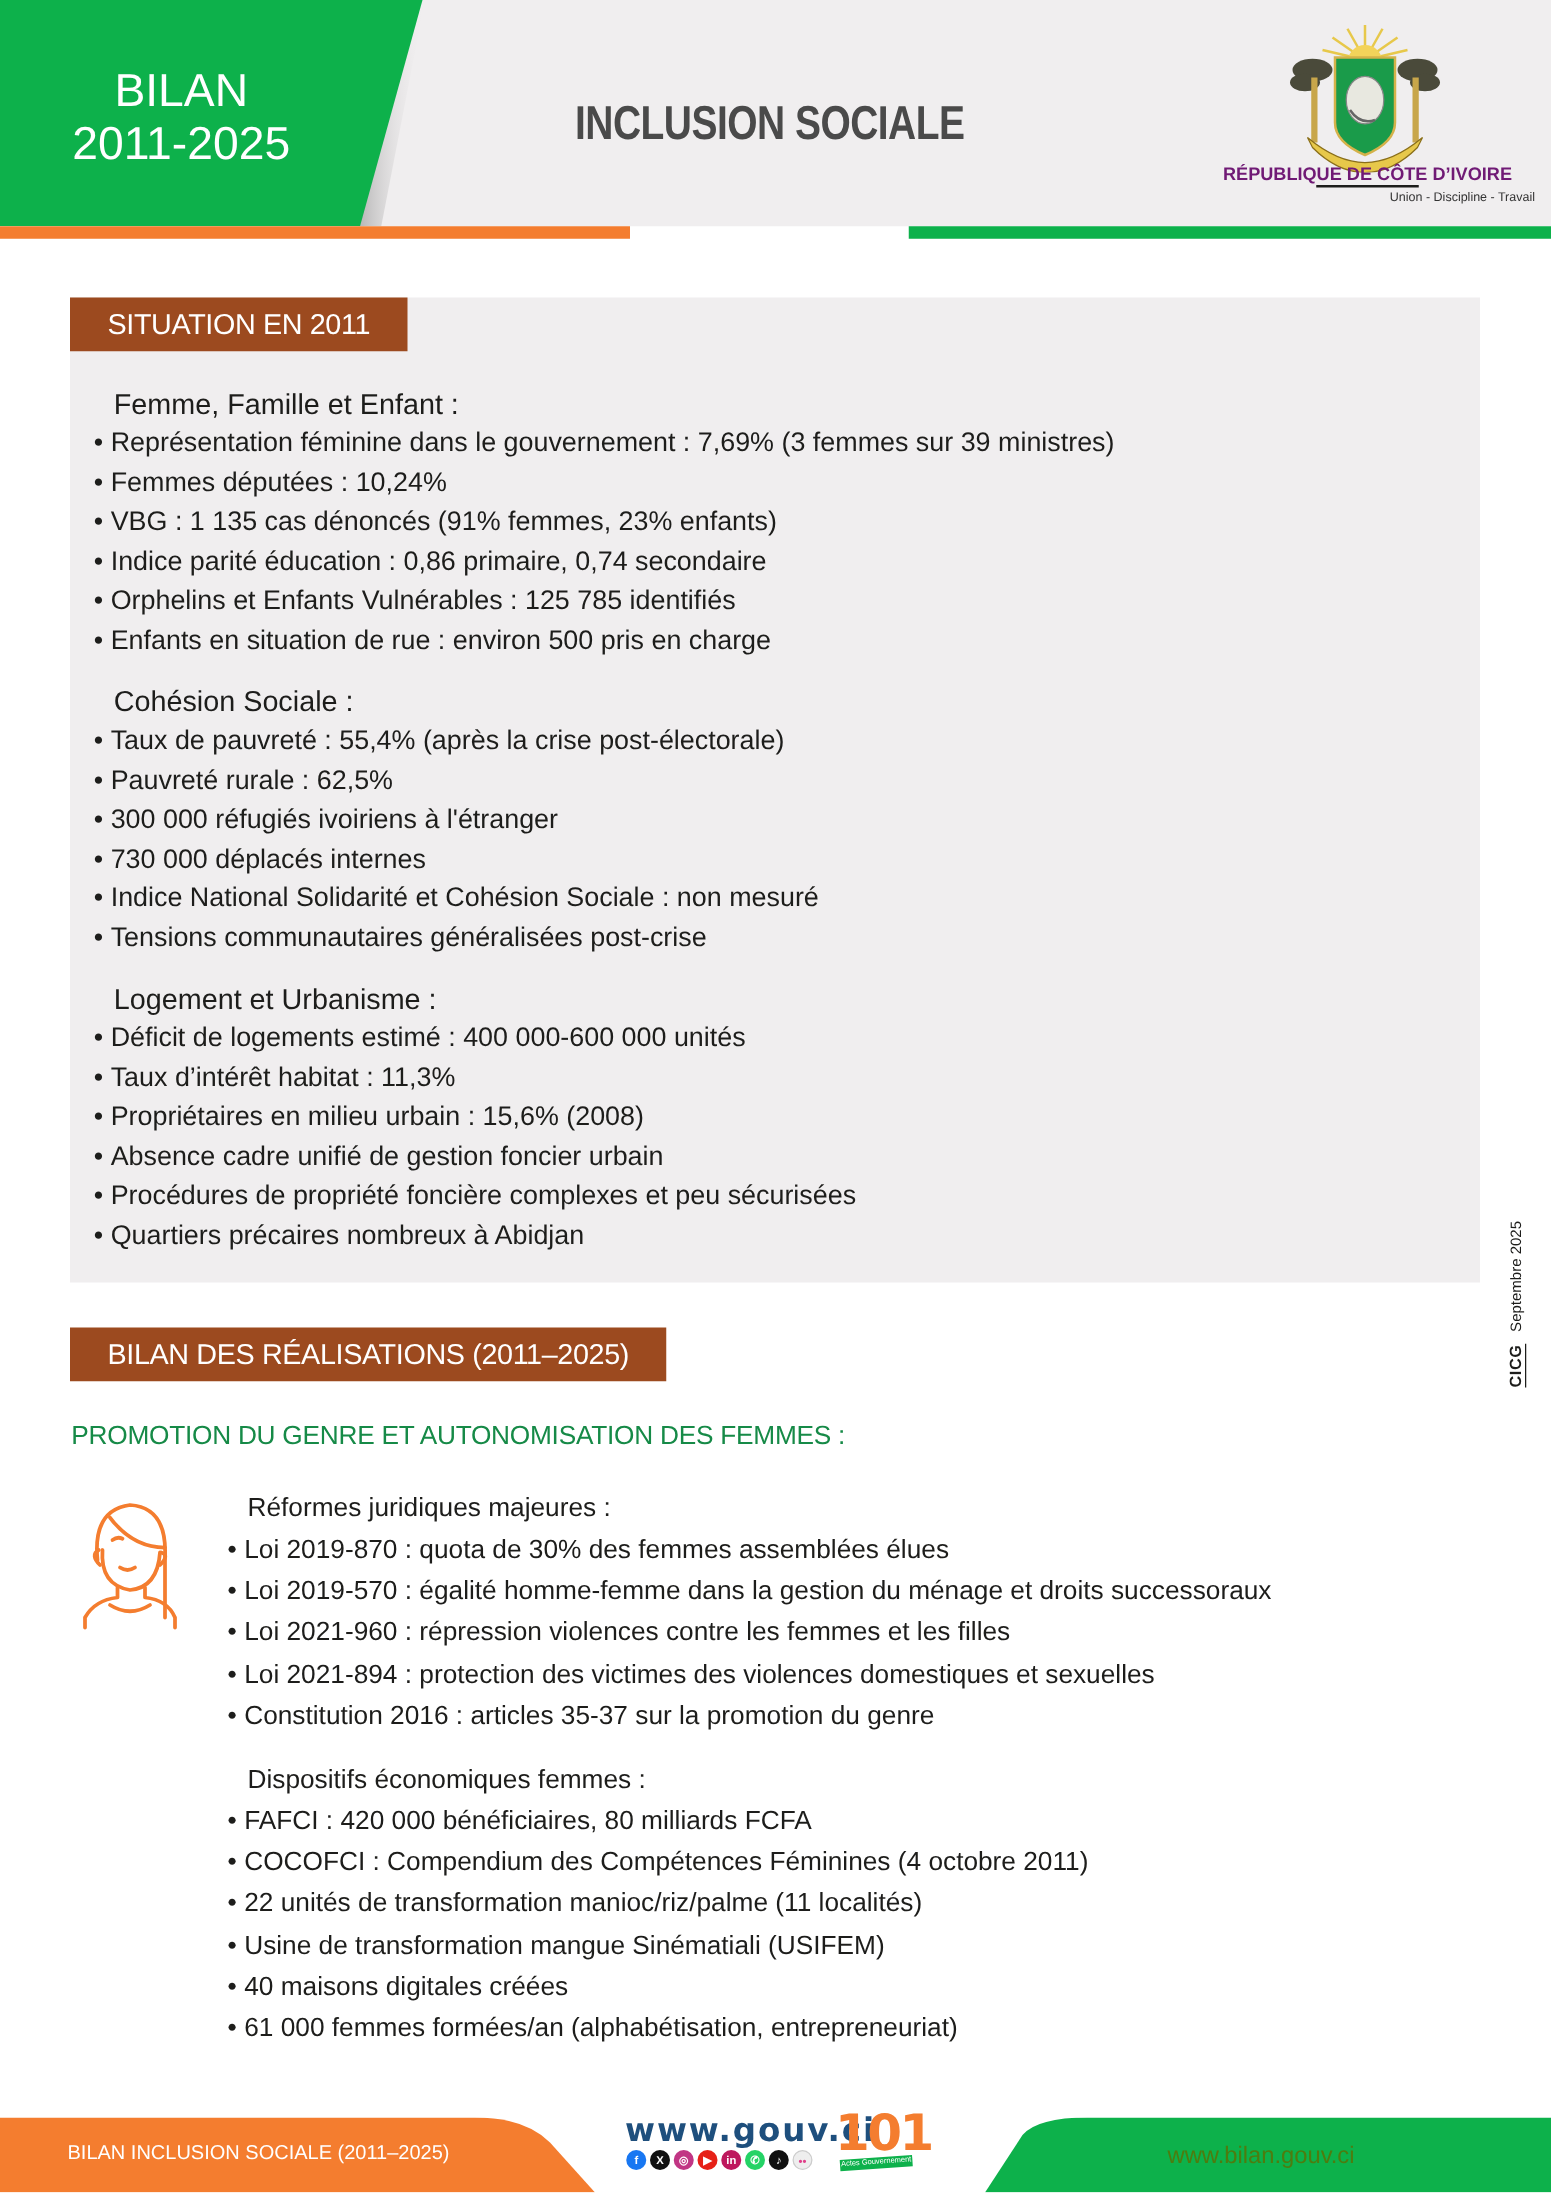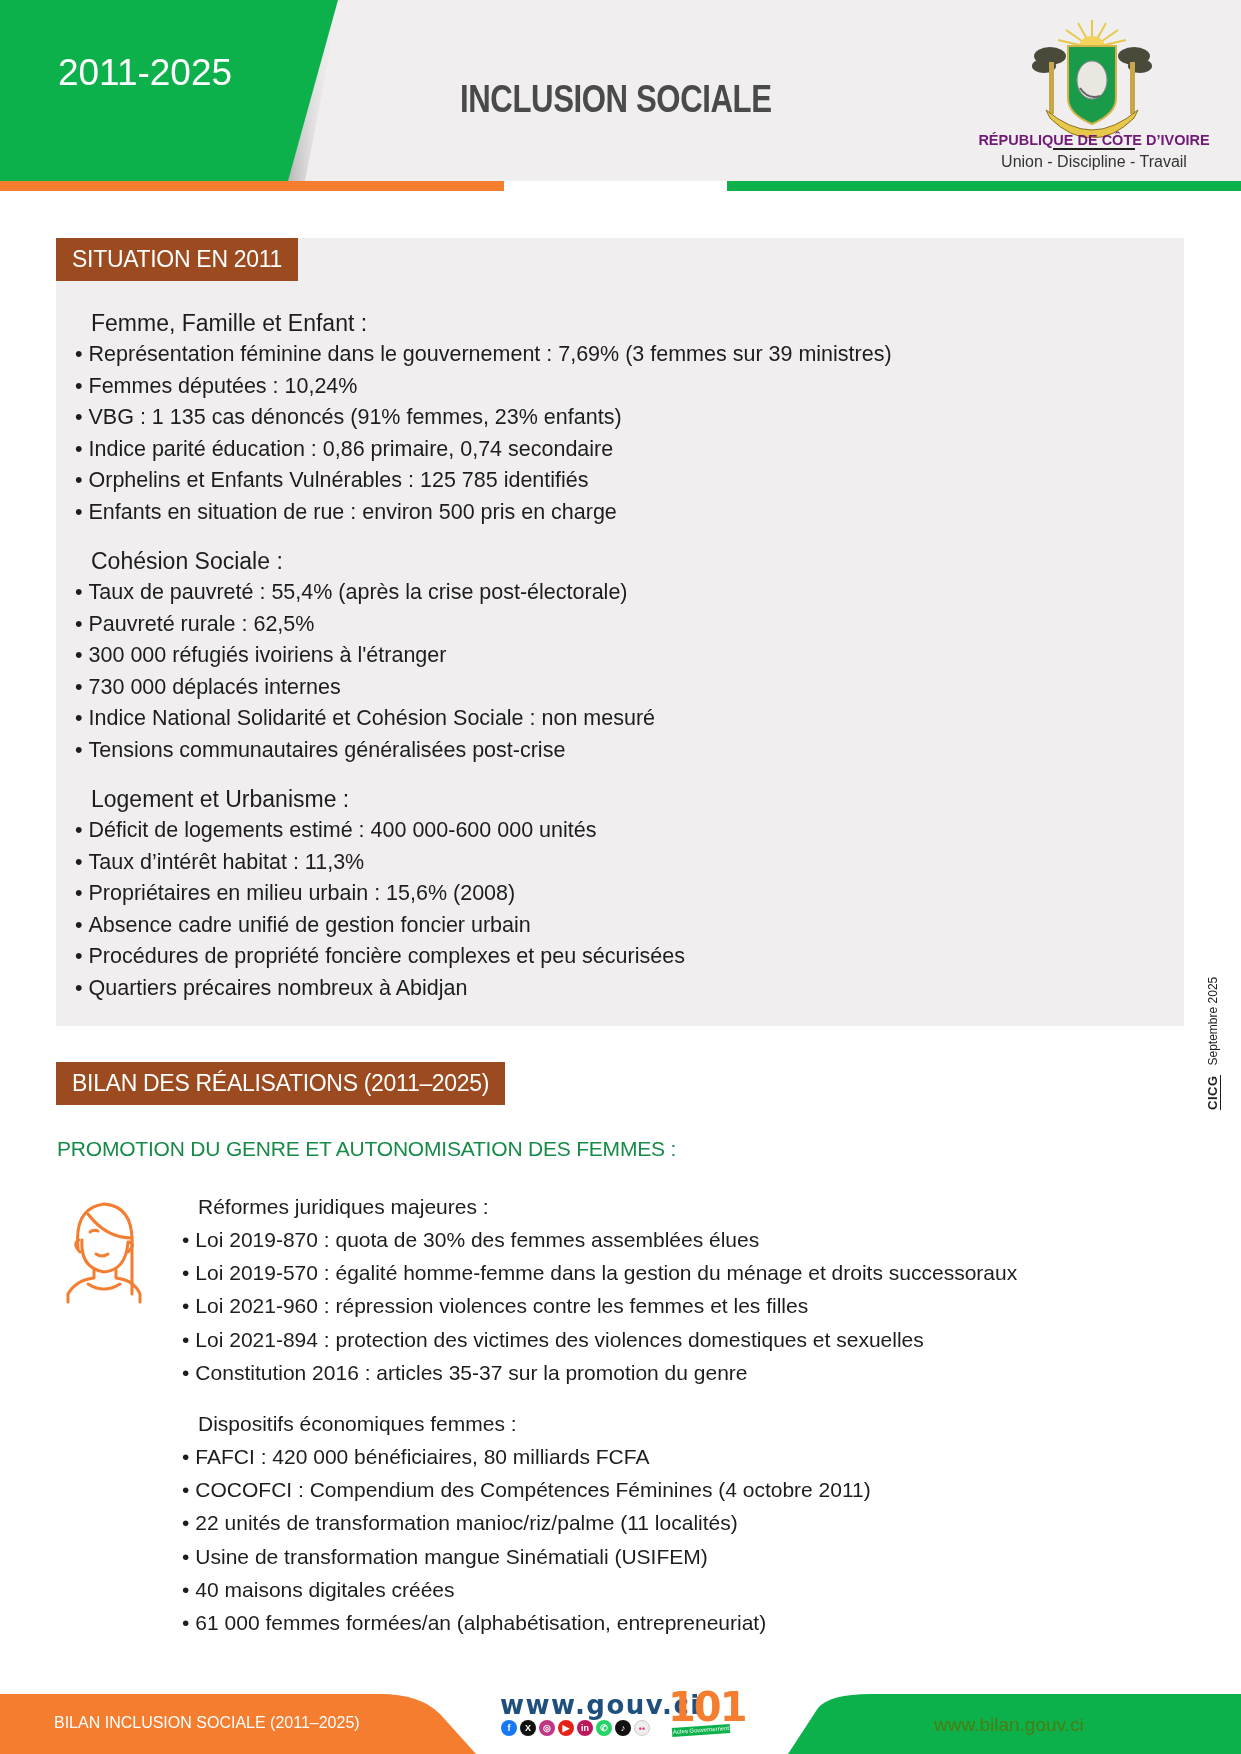--- a/index.html
+++ b/index.html
@@ -8,27 +8,27 @@
 
   
   .header { position: absolute; left: 0; top: 0; width: 1241px; height: 181px; background: #f0eeef; }
   .header-green { position: absolute; left: 0; top: 0; width: 340px; height: 181px; }
   .header-green svg { position: absolute; left: 0; top: 0; }
   .bilan-block { position: absolute; left: 40px; top: 52px; width: 210px; text-align: center; color: #fff; font-size: 37px; line-height: 42px; font-weight: 400; }
   .page-title { position: absolute; left: 460px; top: 78px; font-size: 38px; font-weight: 700; color: #4a4a4a; letter-spacing: -0.5px; transform: scaleX(0.82); transform-origin: left top; }
   .emblem { position: absolute; left: 1030px; top: 18px; width: 124px; height: 120px; }
   .republic { position: absolute; left: 960px; top: 132px; width: 268px; text-align: center; font-size: 14.5px; font-weight: 700; color: #701a75; }
   .republic-rule { position: absolute; left: 1053px; top: 148px; width: 82px; height: 1.5px; background: #1d1d1b; }
-  .motto { position: absolute; left: 960px; top: 153px; width: 268px; text-align: center; font-size: 16px; color: #333; }
+  .motto { position: absolute; left: 960px; top: 153px; width: 268px; text-align: right; font-size: 10px; color: #333; }
   .bar-orange { position: absolute; left: 0; top: 181px; width: 504px; height: 10px; background: #f47d2f; }
   .bar-green { position: absolute; left: 727px; top: 181px; width: 514px; height: 10px; background: #0db14b; }
 
   
   .panel { position: absolute; left: 56px; top: 238px; width: 1128px; height: 788px; background: #f0eeef; }
-  .section-label { position: absolute; background: #9c4a1f; color: #fff; font-size: 23px; padding: 0 16px; height: 43px; line-height: 43px; letter-spacing: -0.3px; }
+  .section-label { position: absolute; background: #9c4a1f; color: #fff; font-size: 23px; padding: 0 30px; height: 43px; line-height: 43px; letter-spacing: -0.3px; }
   .label-1 { left: 56px; top: 238px; }
   .label-2 { left: 56px; top: 1062px; }
   .group-title { font-weight: 400; font-size: 23px; color: #1d1d1b; margin-left: 16px; }
   .bullets { list-style: none; }
   .bullets li { font-size: 21.5px; line-height: 31.5px; color: #1d1d1b; }
   .bullets li::before { content: "\2022"; margin-right: 6px; }
   .group { position: absolute; left: 75px; }
   .g1 { top: 307px; }
   .g2 { top: 545px; }
   .g3 { top: 783px; }
@@ -68,20 +68,21 @@
         <linearGradient id="shade" x1="0" x2="1" y1="0" y2="0">
           <stop offset="0" stop-color="#9a9a9a" stop-opacity="0.7"></stop>
           <stop offset="1" stop-color="#f0eeef" stop-opacity="0"></stop>
         </linearGradient>
       </defs>
       <polygon points="286,0 340,0 305,181 286,181" fill="url(#shade)"></polygon>
       <polygon points="0,0 338,0 288,181 0,181" fill="#0db14b"></polygon>
     </svg>
   </div>
   <div class="bilan-block">
+    <div>BILAN</div>
     <div>2011-2025</div>
   </div>
   <div class="page-title">INCLUSION SOCIALE</div>
 
   <div class="emblem">
     <svg width="124" height="120" viewBox="0 0 124 120">
       <g stroke="#e7c84a" stroke-width="2">
         <line x1="62" y1="30" x2="62" y2="2"></line>
         <line x1="62" y1="30" x2="48" y2="5"></line>
         <line x1="62" y1="30" x2="76" y2="5"></line>

